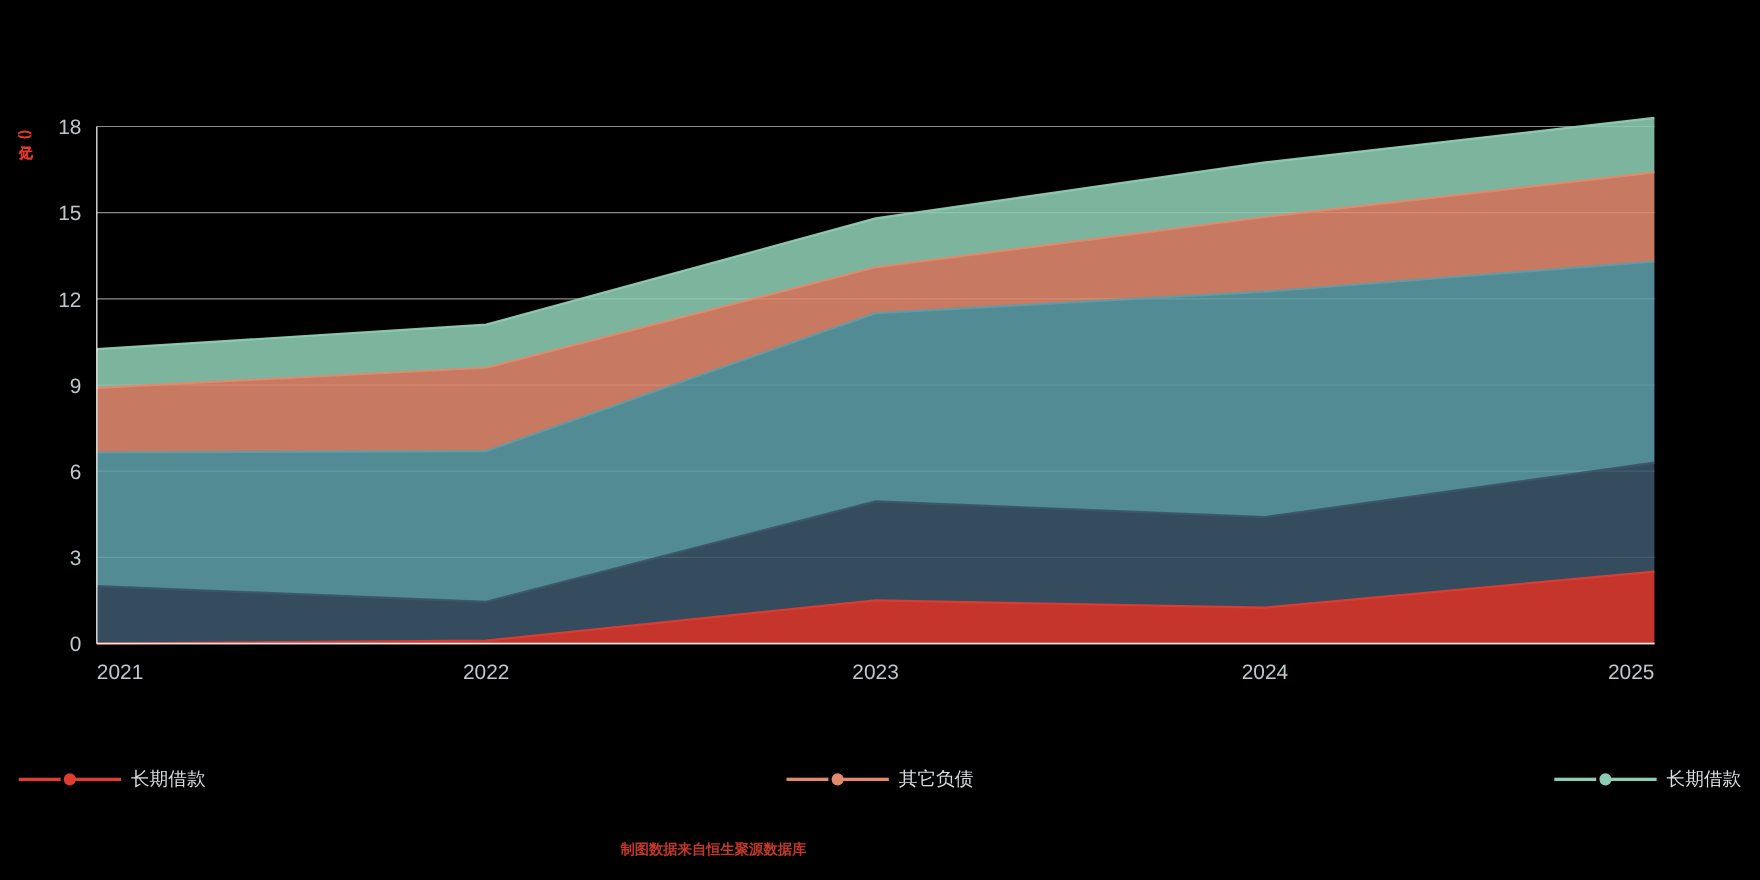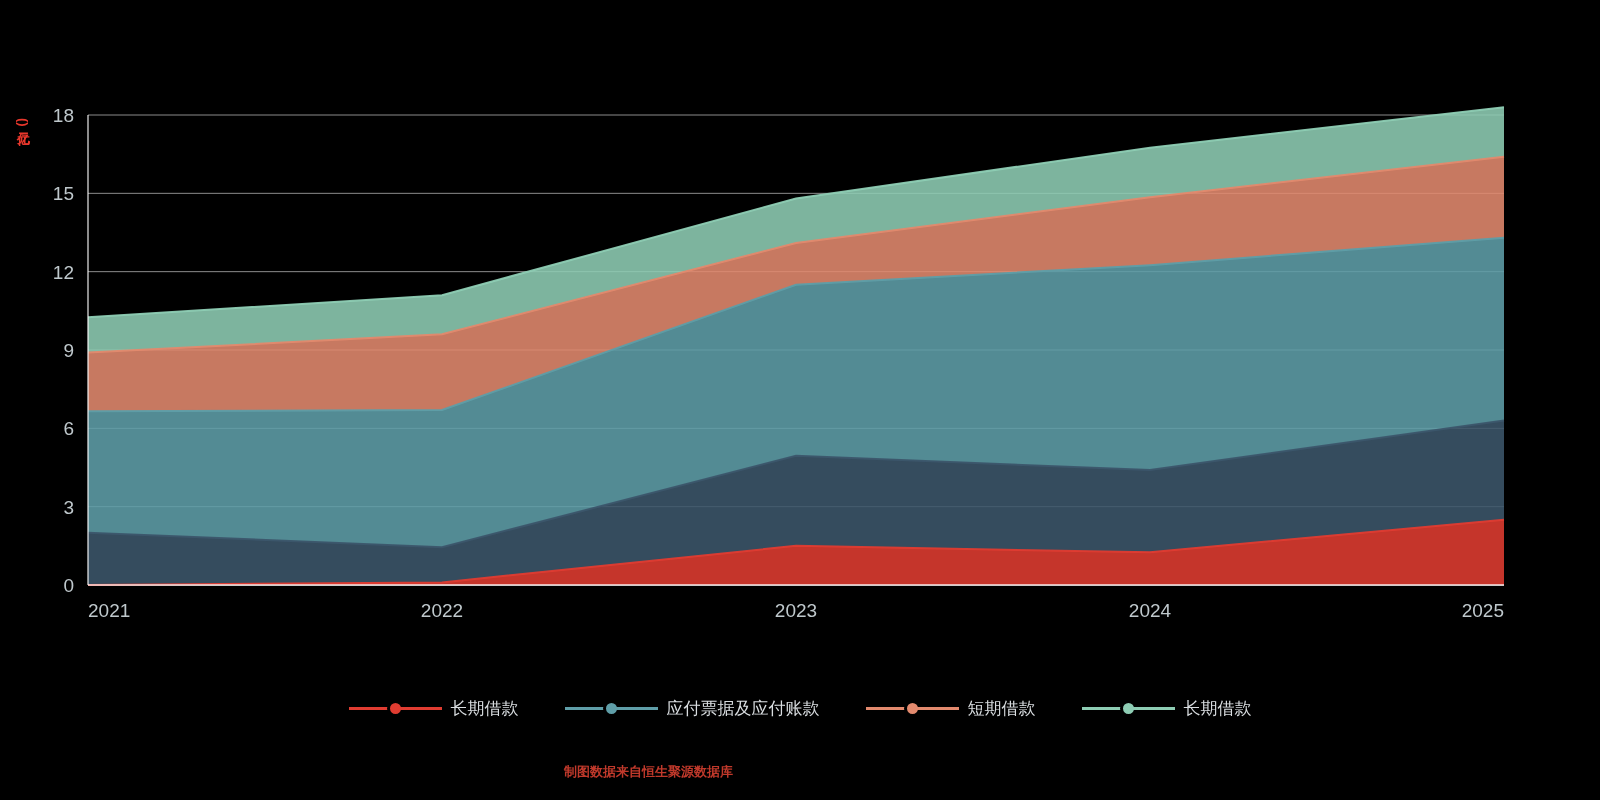--- a/index.html
+++ b/index.html
@@ -10,21 +10,21 @@
     color:#ffffff;font-size:27px;font-weight:bold;letter-spacing:1px;
   }
   #ylabel{
     position:absolute;left:14px;top:118px;color:#e8372c;font-size:13px;font-weight:bold;
     writing-mode:vertical-rl;text-orientation:mixed;
   }
   svg{position:absolute;left:0;top:0;}
   .axis-text{fill:#bfc8cc;font-size:19px;font-family:"Liberation Sans",sans-serif;}
   #legend{
     position:absolute;left:0;top:697px;width:1600px;
-    display:flex;justify-content:center;align-items:center;gap:12px;
+    display:flex;justify-content:space-between;align-items:center;gap:12px;
   }
   .lg-item{display:flex;align-items:center;margin:0 17px;}
   .lg-line{width:46px;height:3px;display:block;}
   .lg-dot{width:17px;height:17px;border-radius:50%;display:block;margin:0 -8px;border:3px solid #000;box-sizing:border-box;}
   .lg-text{color:#d9dde0;font-size:17px;margin-left:9px;white-space:nowrap;}
   #footer{
     position:absolute;left:0;top:763px;width:1297px;text-align:center;
     color:#c0392b;font-size:13px;font-weight:bold;
   }
 </style>
@@ -71,30 +71,24 @@
     </svg>
 
   <div id="legend">
       <div class="lg-item">
         <span class="lg-line" style="background: rgb(224, 60, 49);"></span>
         <span class="lg-dot" style="background: rgb(224, 60, 49);"></span>
         <span class="lg-line" style="background: rgb(224, 60, 49);"></span>
         <span class="lg-text">长期借款</span>
       </div>
       <div class="lg-item">
-        <span class="lg-line" style="background: rgb(95, 158, 168);"></span>
-        <span class="lg-dot" style="background: rgb(95, 158, 168);"></span>
-        <span class="lg-line" style="background: rgb(95, 158, 168);"></span>
-        <span class="lg-text">应付票据及应付账款</span>
-      </div>
-      <div class="lg-item">
         <span class="lg-line" style="background: rgb(227, 138, 110);"></span>
         <span class="lg-dot" style="background: rgb(227, 138, 110);"></span>
         <span class="lg-line" style="background: rgb(227, 138, 110);"></span>
-        <span class="lg-text">短期借款</span>
+        <span class="lg-text">其它负债</span>
       </div>
       <div class="lg-item">
         <span class="lg-line" style="background: rgb(142, 205, 180);"></span>
         <span class="lg-dot" style="background: rgb(142, 205, 180);"></span>
         <span class="lg-line" style="background: rgb(142, 205, 180);"></span>
         <span class="lg-text">长期借款</span>
       </div>
     </div>
 
   <div id="footer">制图数据来自恒生聚源数据库</div>

